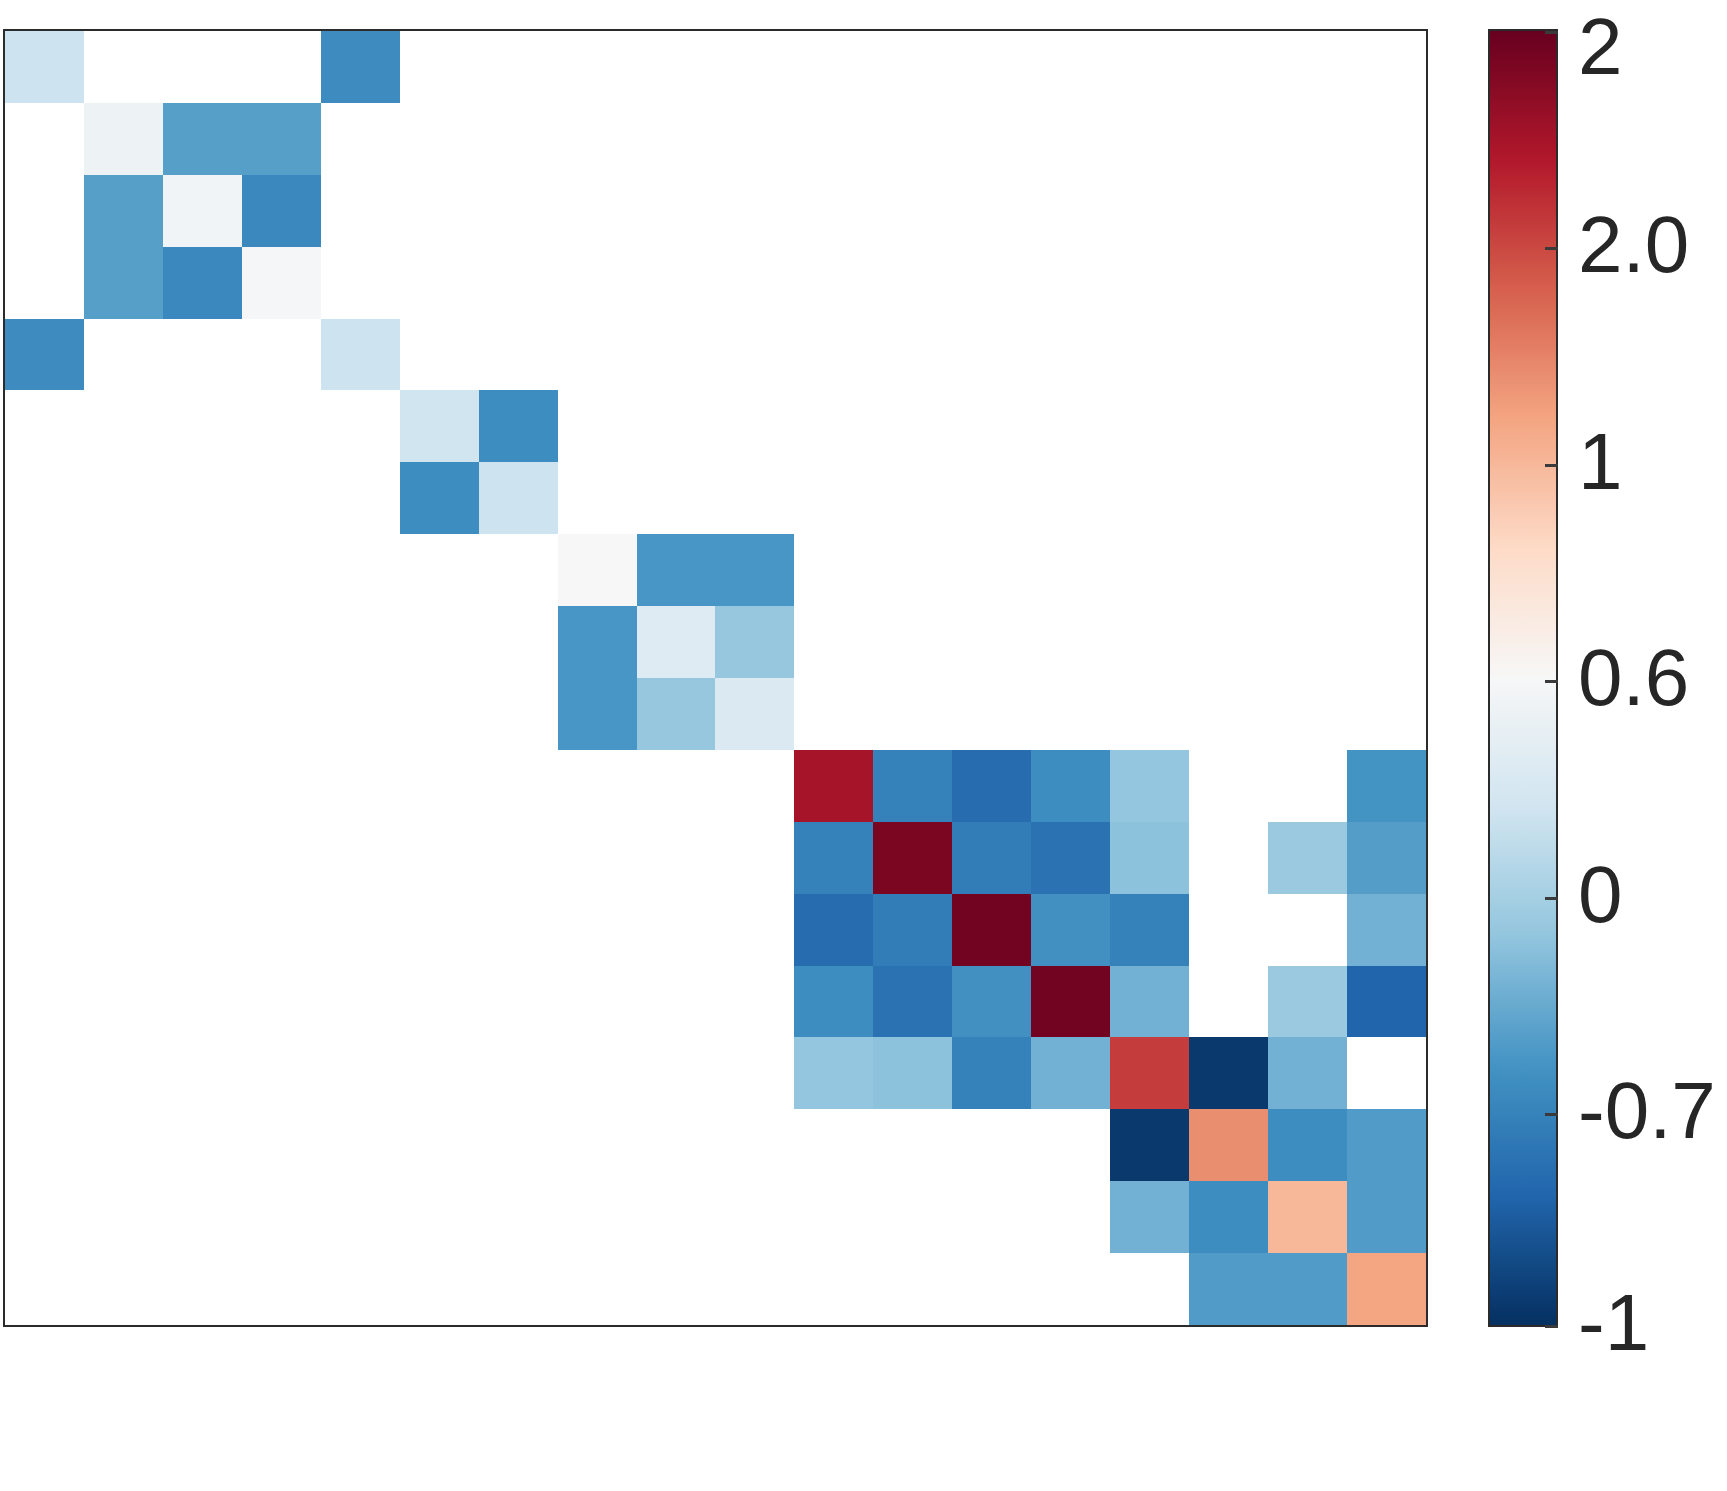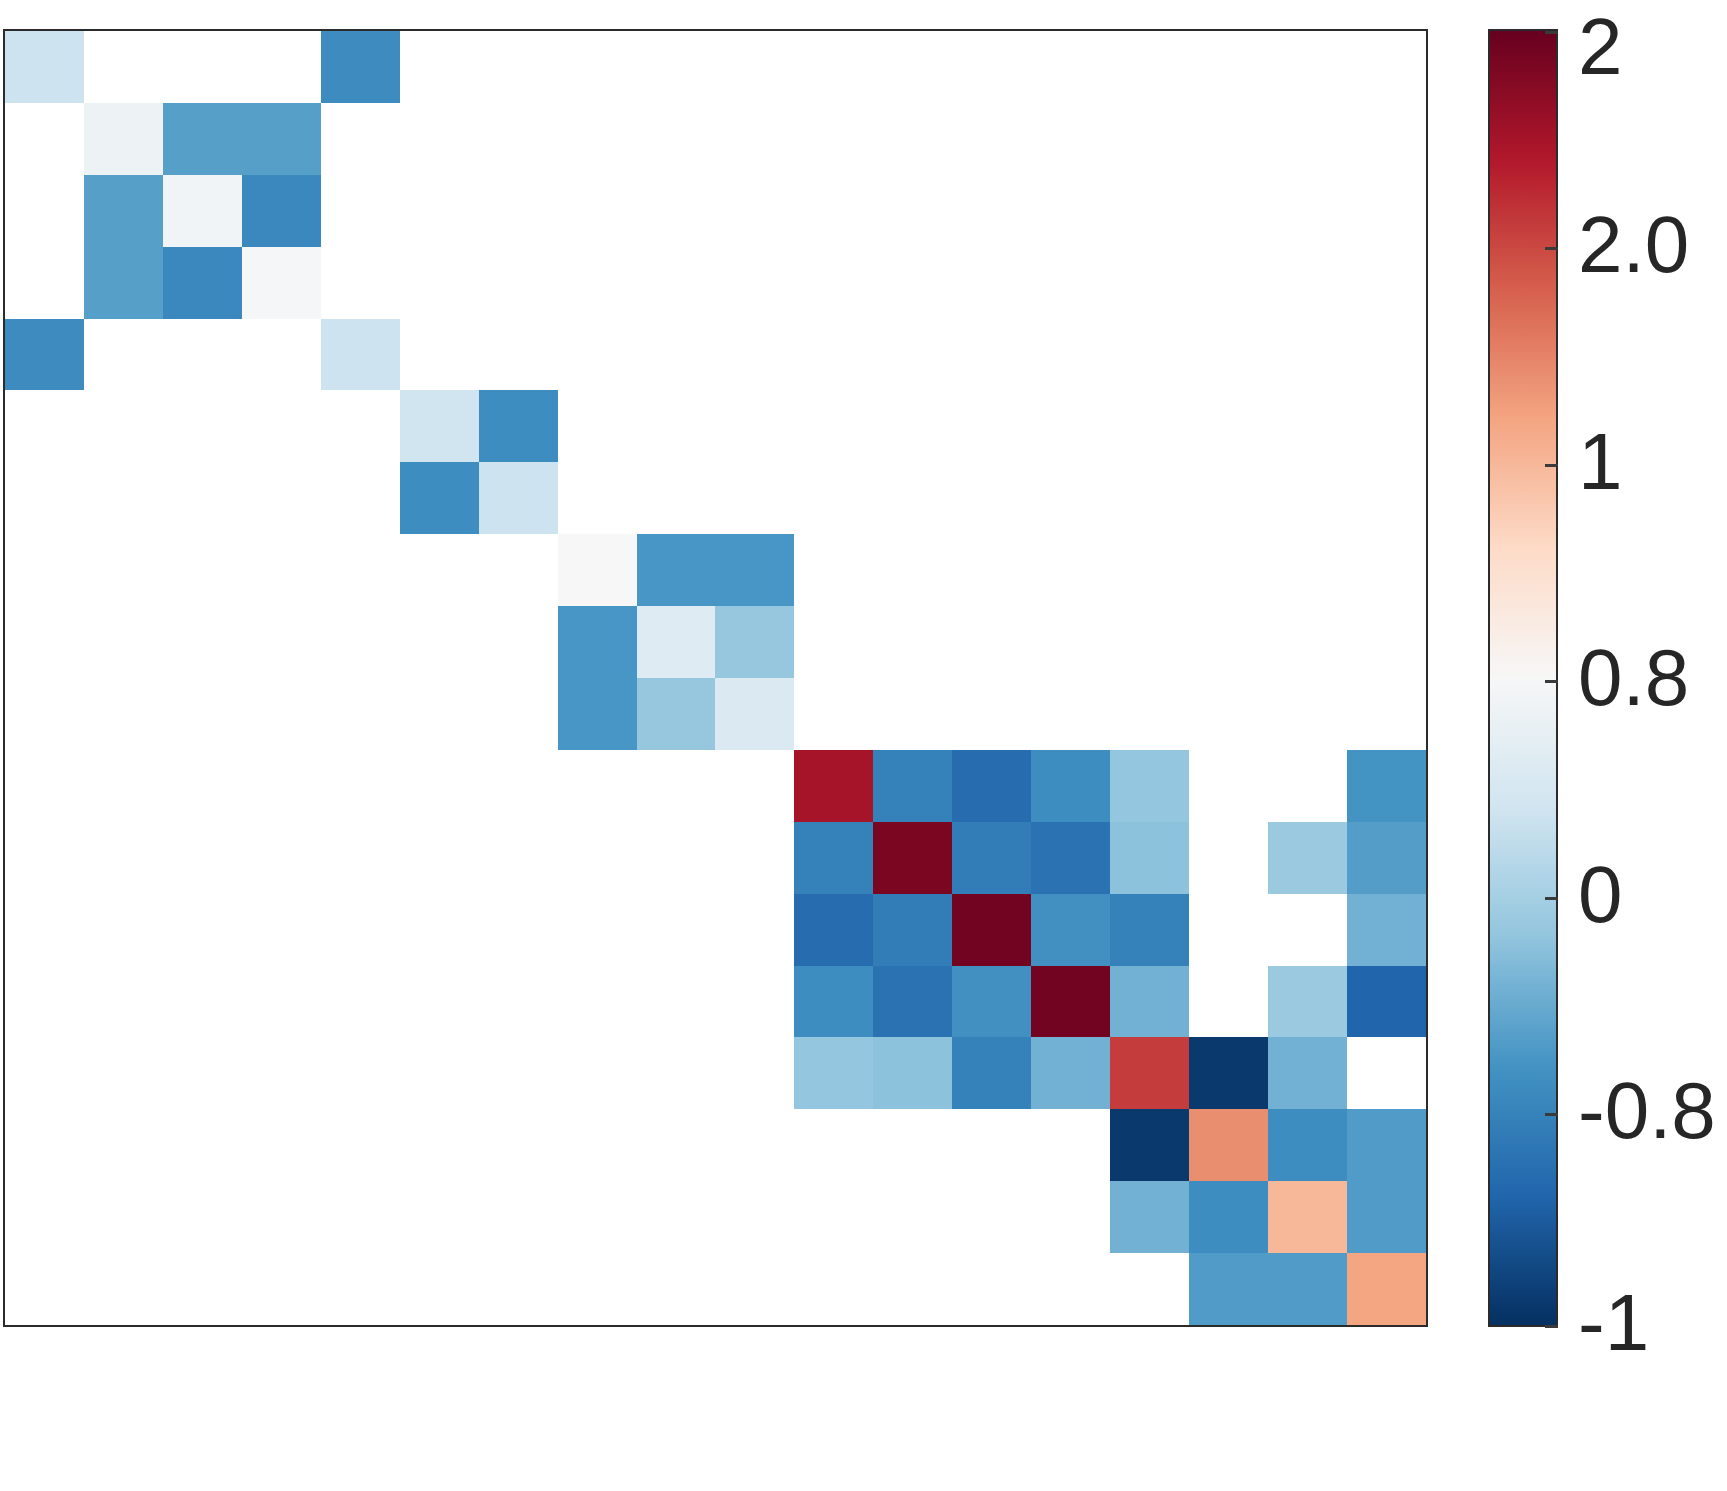--- a/index.html
+++ b/index.html
@@ -419,18 +419,18 @@
     <div class="cb-tick" style="top:433px;"></div>
     <div class="cb-tick" style="top:649px;"></div>
     <div class="cb-tick" style="top:866px;"></div>
     <div class="cb-tick" style="top:1082px;"></div>
     <div class="cb-tick" style="top:1294px;"></div>
   </div>
 
   <div class="cb-label" style="top:47px;">2</div>
   <div class="cb-label" style="top:245px;">2.0</div>
   <div class="cb-label" style="top:462px;">1</div>
-  <div class="cb-label" style="top:678px;">0.8</div>
+  <div class="cb-label" style="top:678px;">0.6</div>
   <div class="cb-label" style="top:895px;">0</div>
-  <div class="cb-label" style="top:1111px;">-0.8</div>
+  <div class="cb-label" style="top:1111px;">-0.7</div>
   <div class="cb-label" style="top:1323px;">-1</div>
 
 </div>
 
 </body></html>

